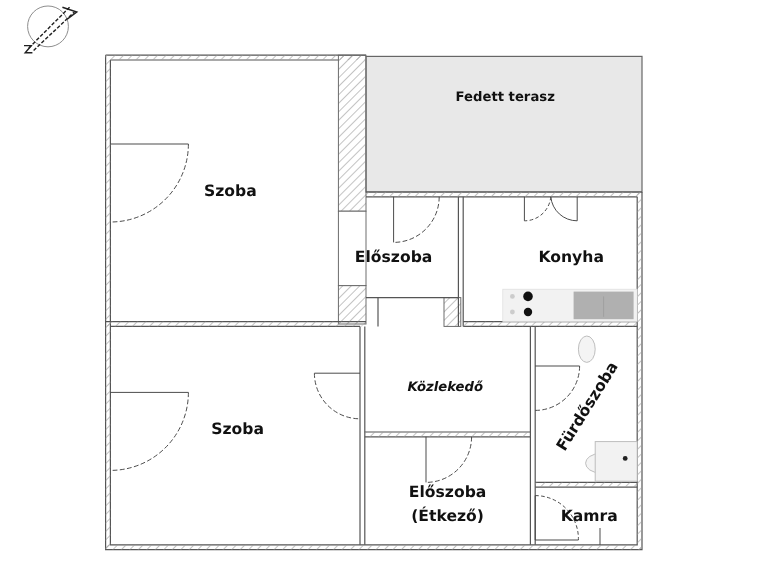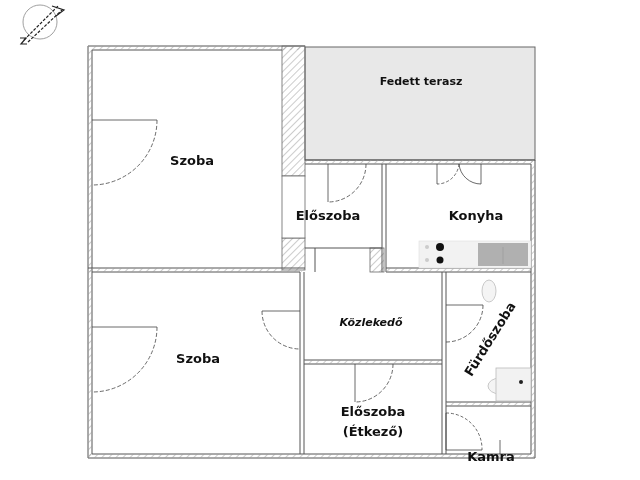--- a/index.html
+++ b/index.html
@@ -131,13 +131,13 @@
 
 <div class="label" style="left:192px;top:160px;">Szoba</div>
 <div class="label small" style="left:421px;top:81px;">Fedett terasz</div>
 <div class="label" style="left:328px;top:215px;">Előszoba</div>
 <div class="label" style="left:476px;top:215px;">Konyha</div>
 <div class="label" style="left:198px;top:358px;">Szoba</div>
 <div class="label small" style="left:371px;top:322px;font-style:italic;">Közlekedő</div>
 <div class="label rot" style="left:490px;top:339px;">Fürdőszoba</div>
 <div class="label" style="left:373px;top:411px;">Előszoba</div>
 <div class="label" style="left:373px;top:431px;">(Étkező)</div>
-<div class="label" style="left:491px;top:456px;text-align:right;">Kamra</div>
+<div class="label" style="left:491px;top:431px;text-align:right;">Kamra</div>
 
 </body></html>

